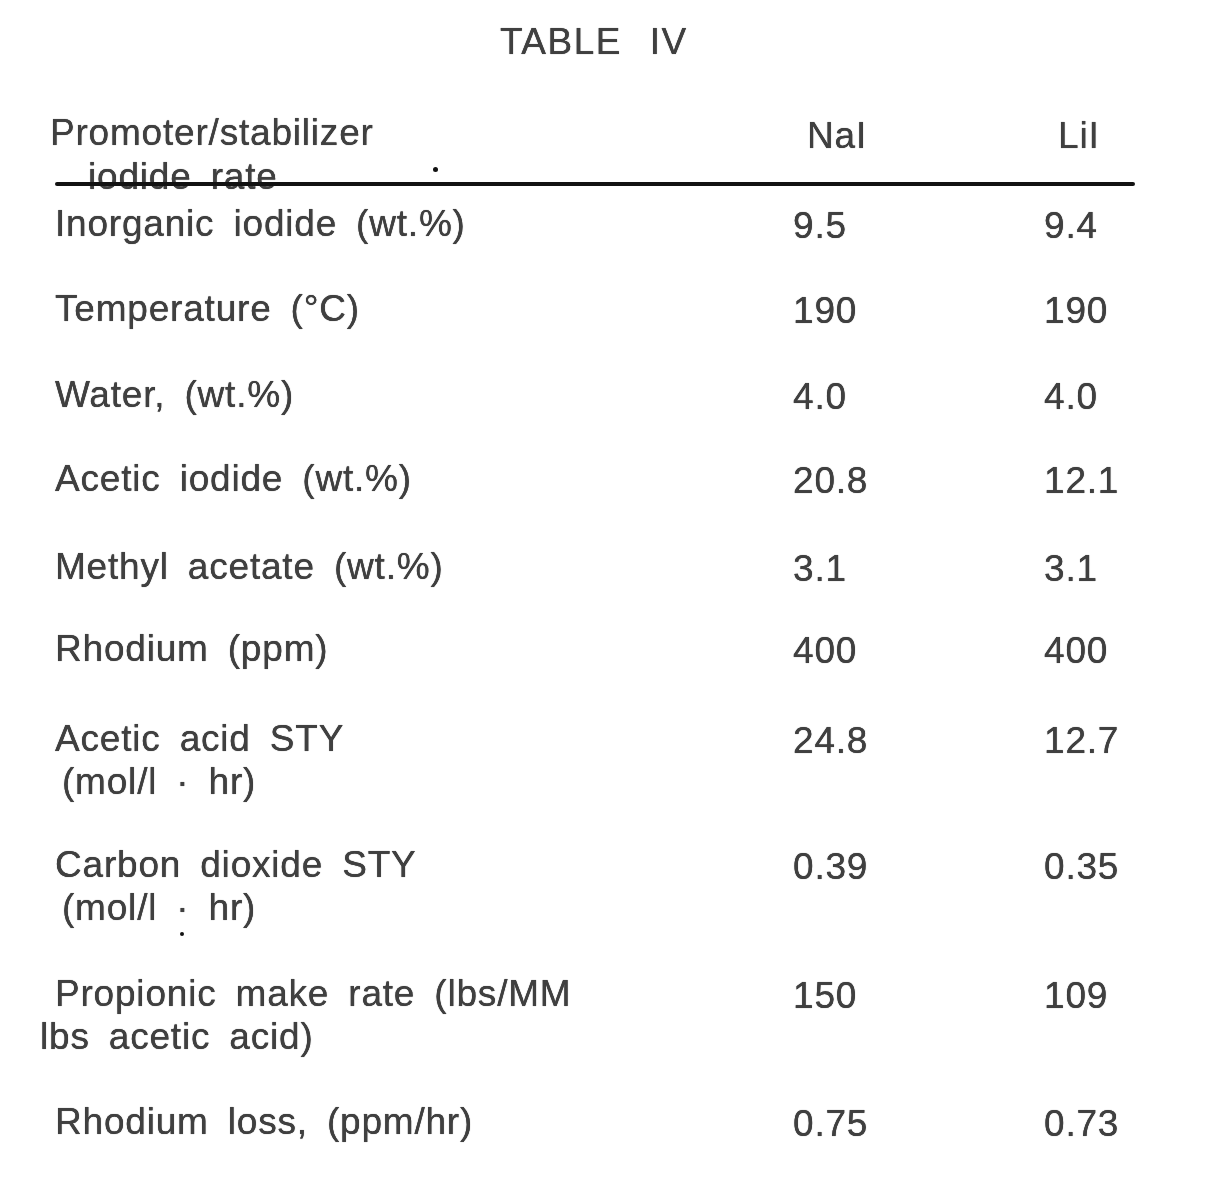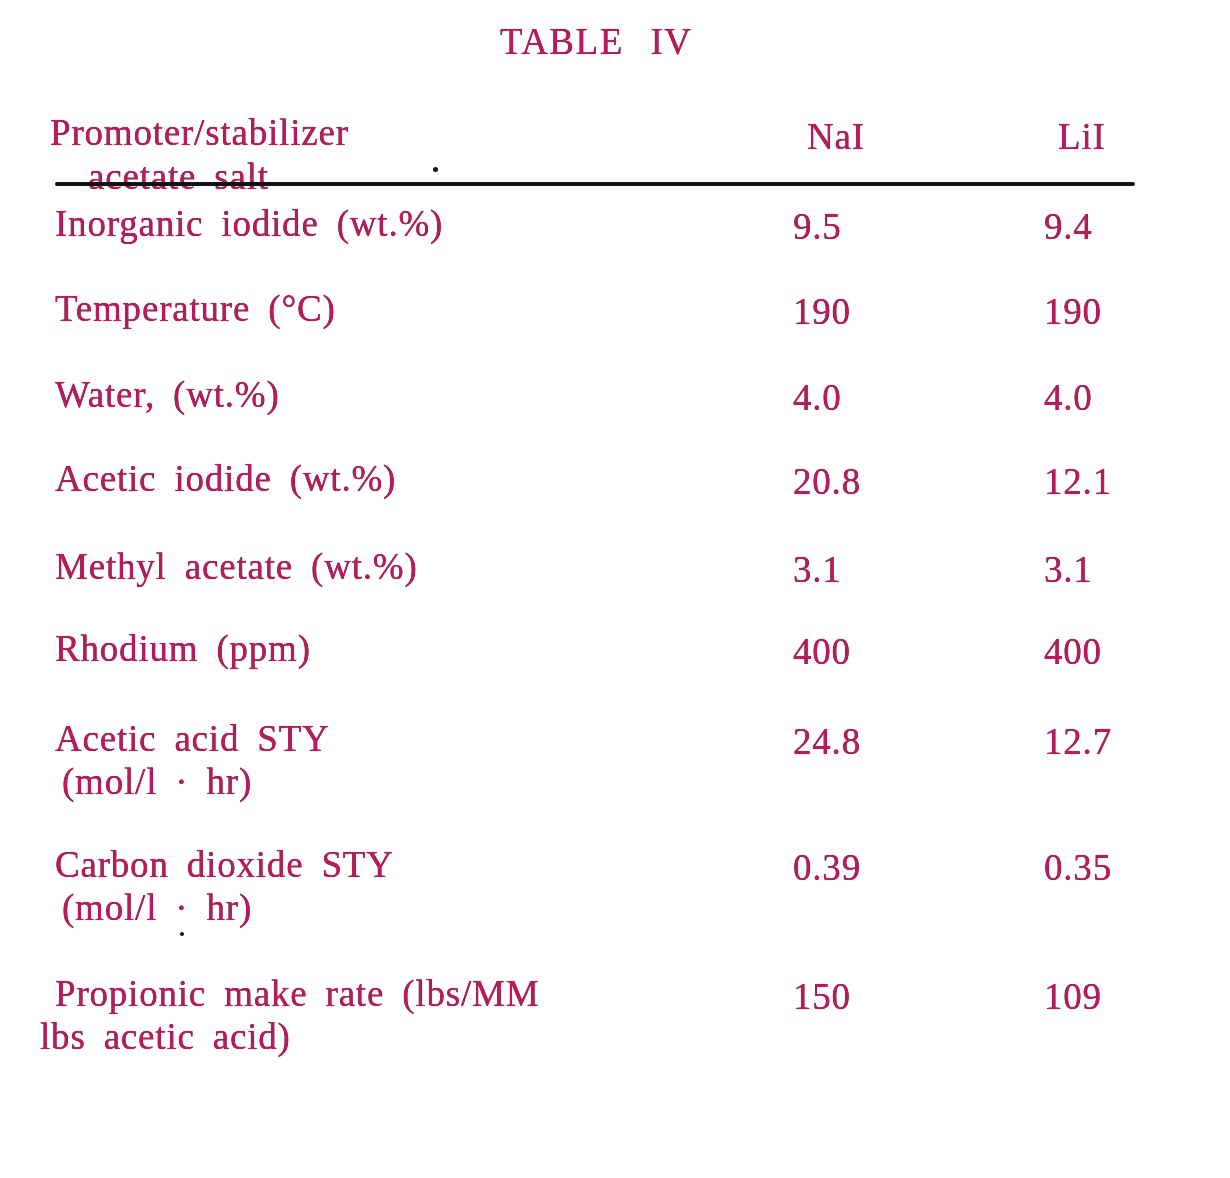--- a/index.html
+++ b/index.html
@@ -1,21 +1,21 @@
 <!DOCTYPE html>
 <html><head>
 <meta charset="utf-8">
 <style>
   html, body { margin:0; padding:0; background:#ffffff; }
   .sheet {
     position:relative;
     width:1230px; height:1178px;
     background:#ffffff;
-    color:#be185d;
-    font-family:Liberation Serif, serif;
+    color:#404040;
+    font-family:Liberation Sans, sans-serif;
     font-size:37px;
     letter-spacing:0.8px;
     word-spacing:8px;
     text-shadow:0 0 0.7px #121212; 
     overflow:hidden;
   }
   .abs { position:absolute; white-space:nowrap; }
   .title { left:500px; top:20px; line-height:43px; letter-spacing:1.5px; word-spacing:16px; }
   .stub { left:0; top:70px; line-height:44px; }
   .stub .l1 { margin-left:50px; white-space:nowrap;margin-top:41px; }
@@ -36,21 +36,21 @@
 </style>
 </head>
 <body>
 
 <div class="sheet">
 
   <div class="abs title">TABLE IV</div>
 
   <div class="abs stub">
     <div class="l1">Promoter/stabilizer</div>
-    <div class="l2">acetate salt</div>
+    <div class="l2">iodide rate</div>
   </div>
 
   <div class="abs colheads">
     <div class="col-nai">NaI</div>
     <div class="col-lii">LiI</div>
   </div>
 
   <div class="abs rule"></div>
 
   <div class="abs dot dot-a"></div>
@@ -106,14 +106,19 @@
     <div class="val v-lii">0.35</div>
   </div>
 
   <div class="row" style="top:972px">
     <div class="l1">Propionic make rate (lbs/MM</div>
     <div class="l2" style="margin-left:40px">lbs acetic acid)</div>
     <div class="val v-nai">150</div>
     <div class="val v-lii">109</div>
   </div>
 
+  <div class="row" style="top:1100px">
+    <div class="l1">Rhodium loss, (ppm/hr)</div>
+    <div class="val v-nai">0.75</div>
+    <div class="val v-lii">0.73</div>
+  </div>
 
 </div>
 
 </body></html>

